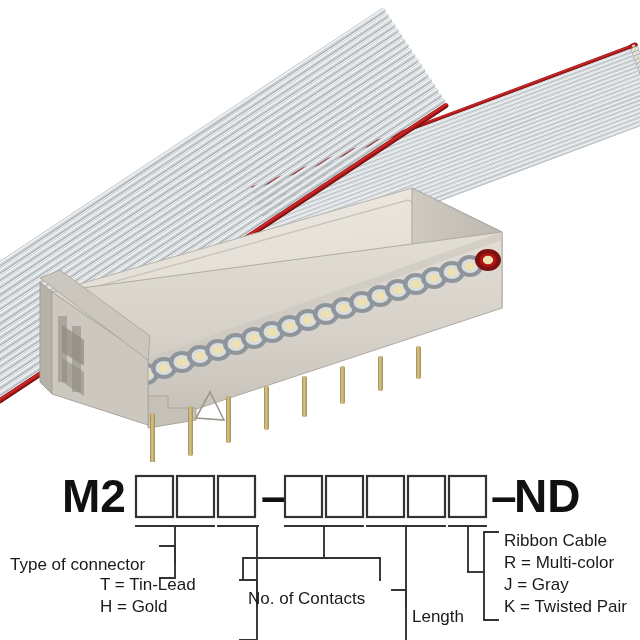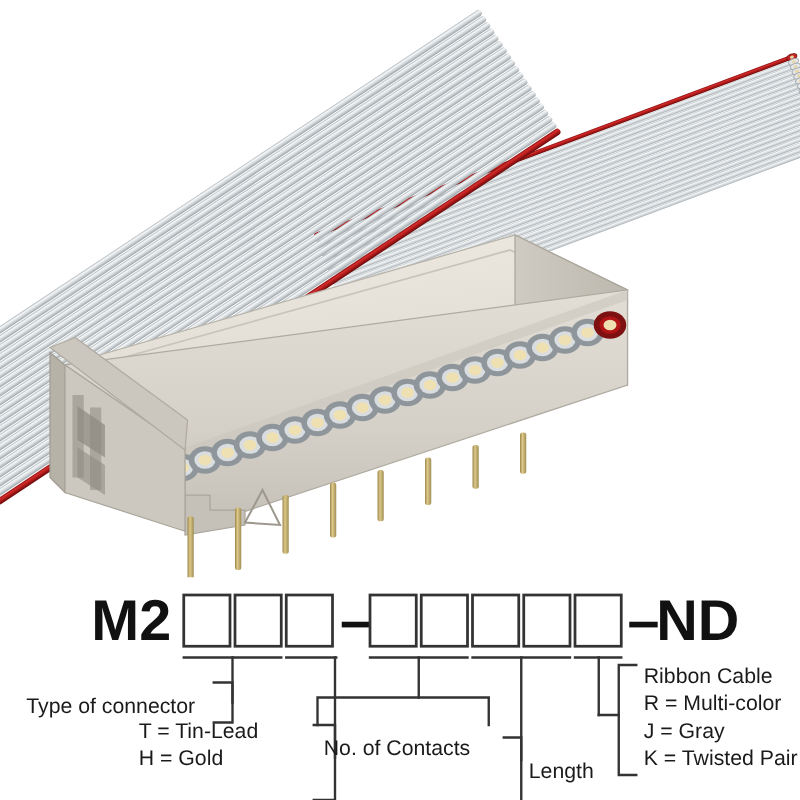--- a/index.html
+++ b/index.html
@@ -45,21 +45,21 @@
     height: 90px;
     transform: rotate(-20.5deg);
   }
 
   
   .conn-part { position: absolute; }
 
   
   #partnum-diagram {
     position: absolute;
-    left: 11px; top: 462px;
+    left: 0; top: 462px;
     width: 522px; height: 178px;
   }
   #partnum-diagram svg { display: block; }
 
   .pn-text {
     font-family: "Liberation Sans", sans-serif;
     font-weight: bold;
     font-size: 46px;
     fill: #111111;
   }

